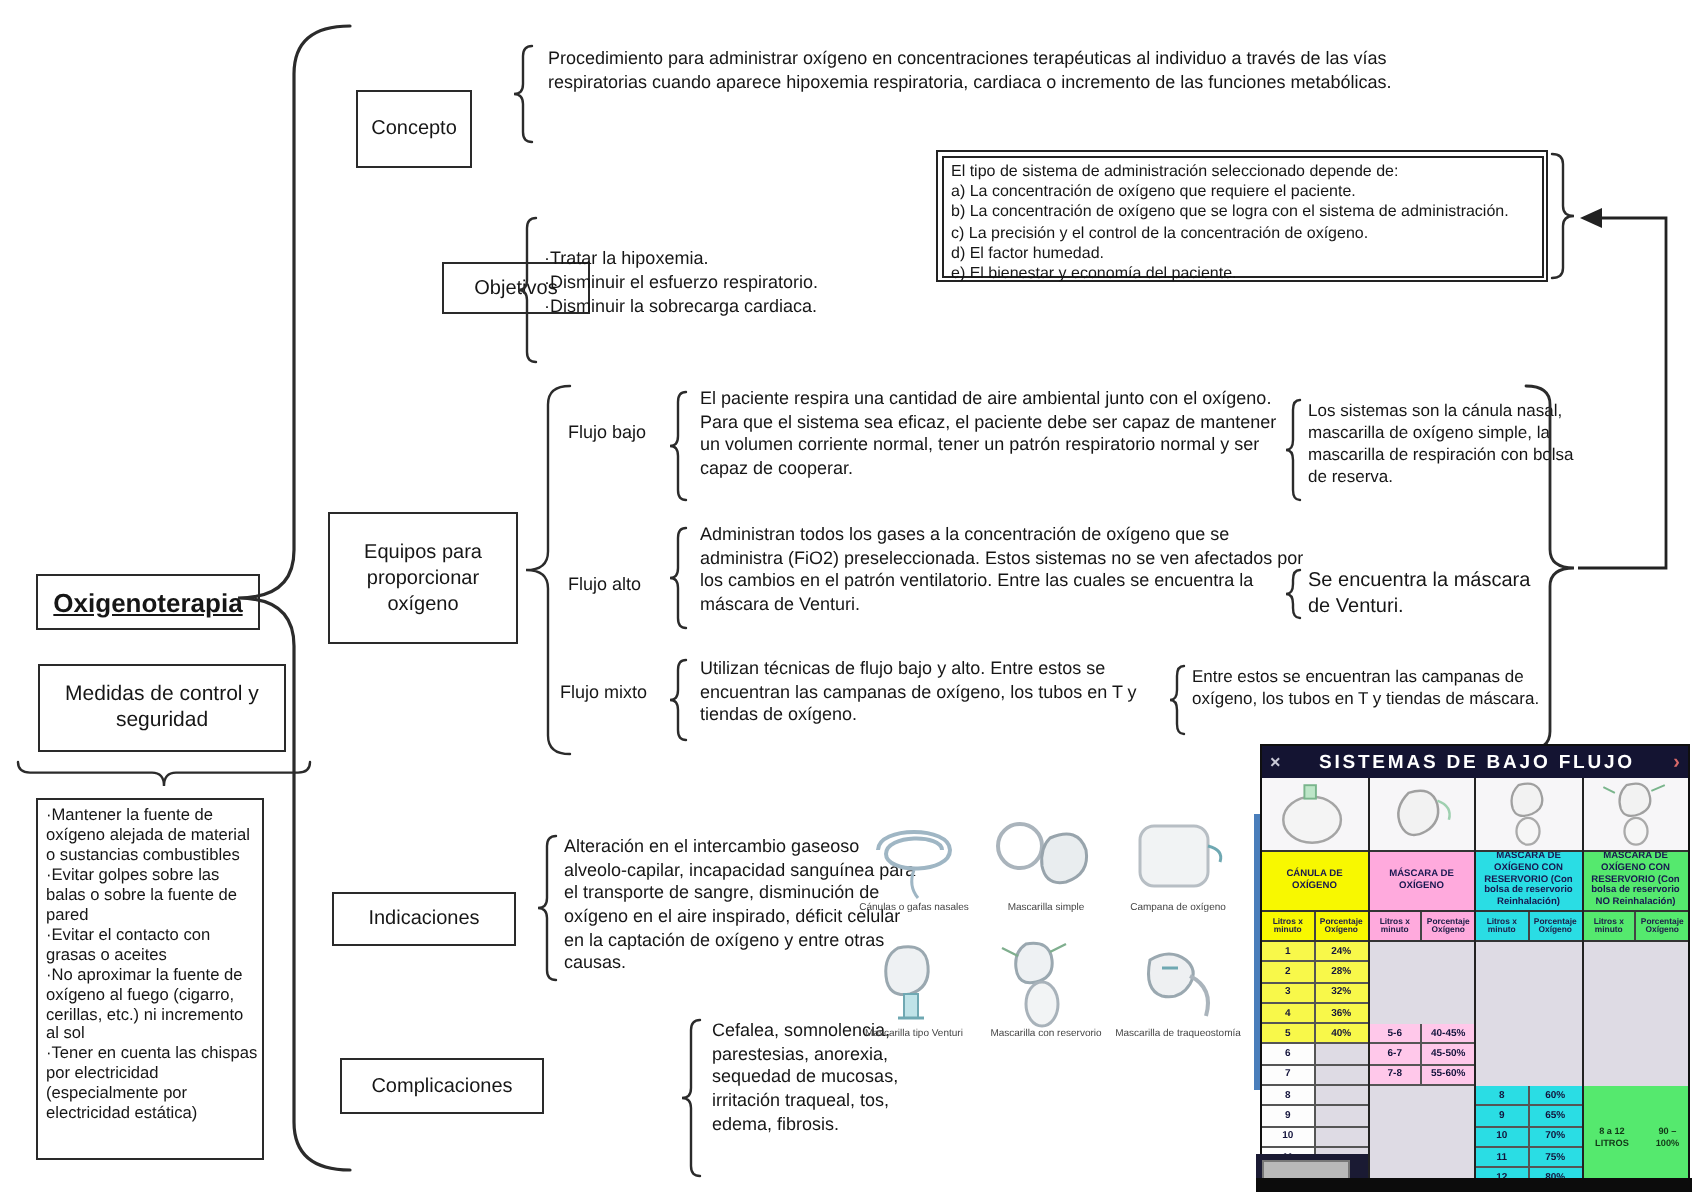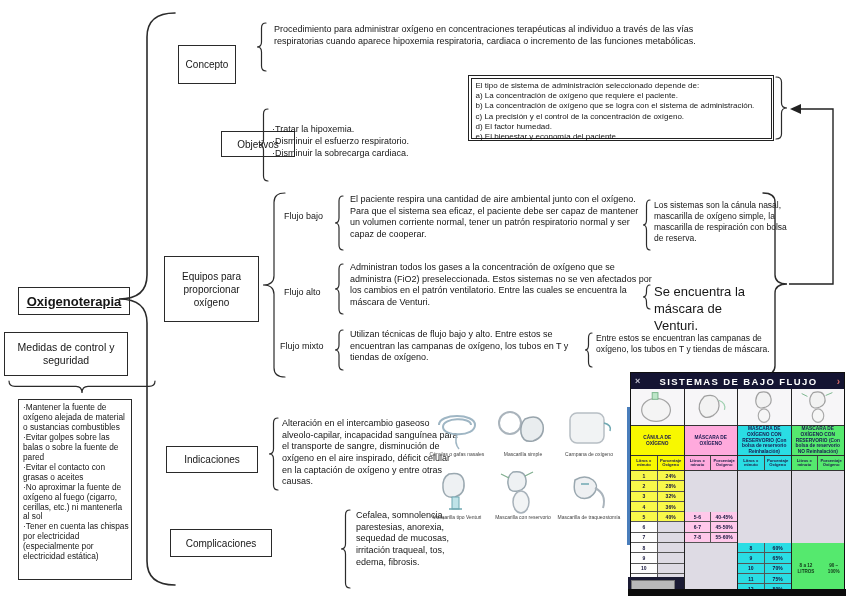--- a/index.html
+++ b/index.html
@@ -43,34 +43,34 @@
 </style>
 </head>
 <body>
 
 <div class="stage">
 
   <div class="nbox" style="left:18px;top:287px;width:112px;height:28px;border-width:1.6px;">
     <span style="font-size:13px;font-weight:bold;text-decoration:underline;">Oxigenoterapia</span>
   </div>
 
-  <div class="nbox" style="left:4px;top:332px;width:124px;height:44px;">
+  <div class="nbox" style="left:19px;top:332px;width:124px;height:44px;">
     <span style="font-size:10.5px;line-height:1.25;padding:0 4px;">Medidas de control y seguridad</span>
   </div>
 
   <svg class="brace" width="148" height="14" style="left:8px;top:380px;" viewBox="0 0 148 14">
       <path d="M1,1 Q1,6.3 7,6.3 L68,6.3 Q74,6.3 74,13 Q74,6.3 80,6.3 L141,6.3 Q147,6.3 147,1" fill="none" stroke="#2b2b2b" stroke-width="1.2" stroke-linecap="round"></path>
     </svg>
 
   <div class="nbox" style="left:18px;top:399px;width:114px;height:181px;align-items:flex-start;justify-content:flex-start;text-align:left;padding:3px 2px 0 4px;">
     <div style="font-size:8.3px;line-height:1.2;">
       <div>·Mantener la fuente de oxígeno alejada de material o sustancias combustibles</div>
       <div>·Evitar golpes sobre las balas o sobre la fuente de pared</div>
       <div>·Evitar el contacto con grasas o aceites</div>
-      <div>·No aproximar la fuente de oxígeno al fuego (cigarro, cerillas, etc.) ni mantenerla al sol</div>
+      <div>·No aproximar la fuente de oxígeno al fuego (cigarro, cerillas, etc.) ni incremento al sol</div>
       <div>·Tener en cuenta las chispas por electricidad (especialmente por electricidad estática)</div>
     </div>
   </div>
 
   <svg class="brace" width="58" height="574" style="left:118px;top:12px;" viewBox="0 0 58 574">
       <path d="M57,1 Q29,1 29,25 L29,263 Q29,287 1,287 Q29,287 29,311 L29,549 Q29,573 57,573" fill="none" stroke="#2b2b2b" stroke-width="1.6" stroke-linecap="round"></path>
     </svg>
 
   <div class="nbox" style="left:178px;top:31px;width:58px;height:39px;margin-top:14px;">
     <span style="font-size:10px;">Concepto</span>
@@ -129,21 +129,21 @@
   <div class="txt" style="left:654px;top:200px;width:140px;font-size:8.5px;">Los sistemas son la cánula nasal, mascarilla de oxígeno simple, la mascarilla de respiración con bolsa de reserva.</div>
 
   <div class="lbl" style="left:284px;top:287px;text-align:center;">Flujo alto</div>
   <svg class="brace" width="10" height="52" style="left:334px;top:263px;" viewBox="0 0 10 52">
       <path d="M9,1 Q5,1 5,6 L5,21 Q5,26 1,26 Q5,26 5,31 L5,46 Q5,51 9,51" fill="none" stroke="#2b2b2b" stroke-width="1.2" stroke-linecap="round"></path>
     </svg>
   <div class="txt" style="left:350px;top:262px;width:302px;font-size:9px;">Administran todos los gases a la concentración de oxígeno que se administra (FiO2) preseleccionada. Estos sistemas no se ven afectados por los cambios en el patrón ventilatorio. Entre las cuales se encuentra la máscara de Venturi.</div>
   <svg class="brace" width="9" height="26" style="left:642px;top:284px;" viewBox="0 0 9 26">
       <path d="M8,1 Q4.5,1 4.5,6 L4.5,8 Q4.5,13 1,13 Q4.5,13 4.5,18 L4.5,20 Q4.5,25 8,25" fill="none" stroke="#2b2b2b" stroke-width="1.2" stroke-linecap="round"></path>
     </svg>
-  <div class="txt" style="left:654px;top:284px;width:112px;font-size:13px;">Se encuentra la máscara de Venturi.</div>
+  <div class="txt" style="left:654px;top:284px;width:112px;font-size:10px;">Se encuentra la máscara de Venturi.</div>
 
   <div class="lbl" style="left:280px;top:341px;">Flujo mixto</div>
   <svg class="brace" width="10" height="42" style="left:334px;top:329px;" viewBox="0 0 10 42">
       <path d="M9,1 Q5,1 5,6 L5,16 Q5,21 1,21 Q5,21 5,26 L5,36 Q5,41 9,41" fill="none" stroke="#2b2b2b" stroke-width="1.2" stroke-linecap="round"></path>
     </svg>
   <div class="txt" style="left:350px;top:329px;width:248px;font-size:9px;">Utilizan técnicas de flujo bajo y alto. Entre estos se encuentran las campanas de oxígeno, los tubos en T y tiendas de oxígeno.</div>
   <svg class="brace" width="9" height="36" style="left:584px;top:332px;" viewBox="0 0 9 36">
       <path d="M8,1 Q4.5,1 4.5,6 L4.5,13 Q4.5,18 1,18 Q4.5,18 4.5,23 L4.5,30 Q4.5,35 8,35" fill="none" stroke="#2b2b2b" stroke-width="1.2" stroke-linecap="round"></path>
     </svg>
   <div class="txt" style="left:596px;top:333px;width:200px;font-size:8.5px;">Entre estos se encuentran las campanas de oxígeno, los tubos en T y tiendas de máscara.</div>

